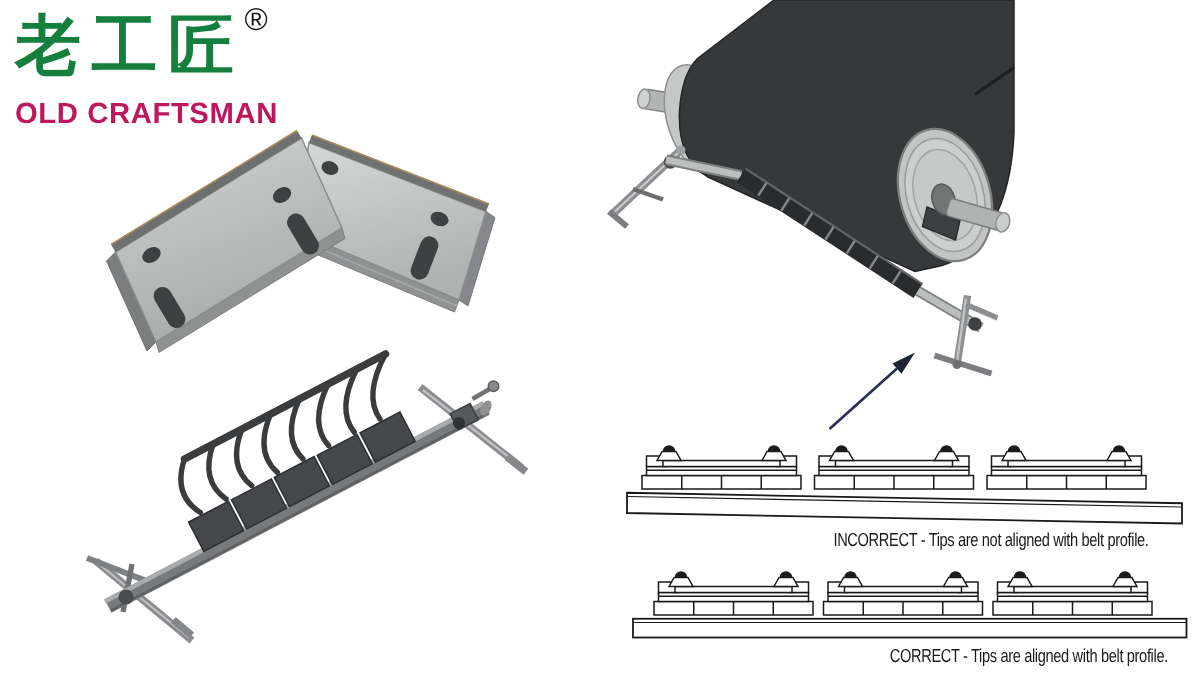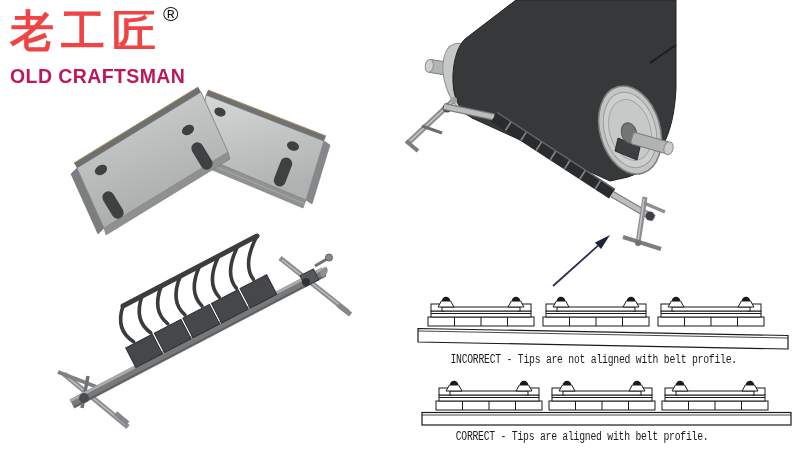--- a/index.html
+++ b/index.html
@@ -2,25 +2,25 @@
 <html><head>
 <meta charset="utf-8">
 <style>
   html,body{margin:0;padding:0;background:#fff;}
   .stage{position:relative;width:800px;height:450px;background:#ffffff;overflow:hidden;
          font-family:"Liberation Sans",sans-serif;}
   .abs{position:absolute;}
   .brand{left:10px;top:6px;}
   .brand .cn-line{white-space:nowrap;line-height:1.15;}
   .brand .cn{font-family:"DejaVu Sans",sans-serif;font-weight:bold;font-size:44px;
-             color:#ef4444;letter-spacing:7px;}
+             color:#15803d;letter-spacing:7px;}
   .brand .reg{font-size:21px;color:#151515;vertical-align:top;position:relative;top:-4px;
               letter-spacing:0;font-weight:normal;}
   .brand .en{font-size:19.5px;font-weight:bold;color:#be185d;letter-spacing:0.4px;margin-top:8px;}
-  .cap{width:385px;text-align:left;font-family:Liberation Mono, monospace;
+  .cap{width:385px;text-align:right;font-family:Liberation Sans, sans-serif;
        font-size:12.5px;color:#1a1a1a;white-space:nowrap;}
   .cap>span{display:inline-block;transform:scaleX(0.78);transform-origin:center;letter-spacing:-0.3px;}
   svg{display:block;}
 </style>
 </head>
 <body>
 
 <div class="stage">
 
   <div class="abs brand">

